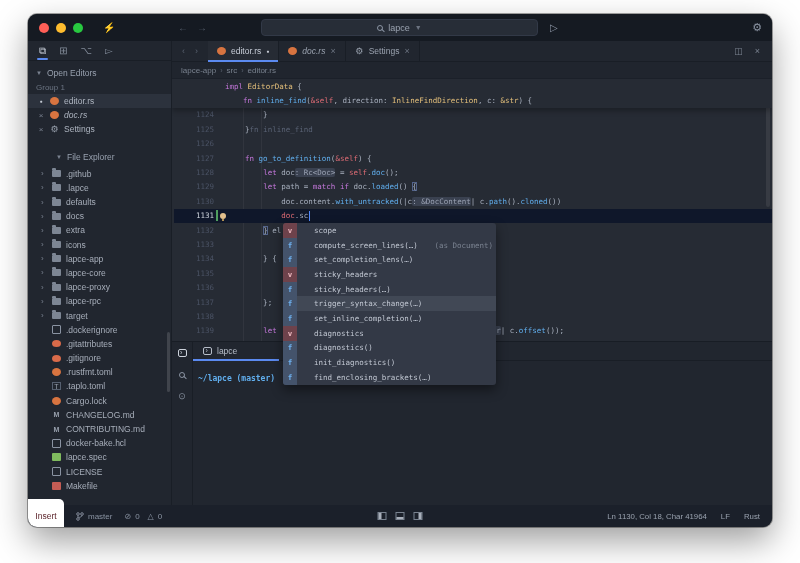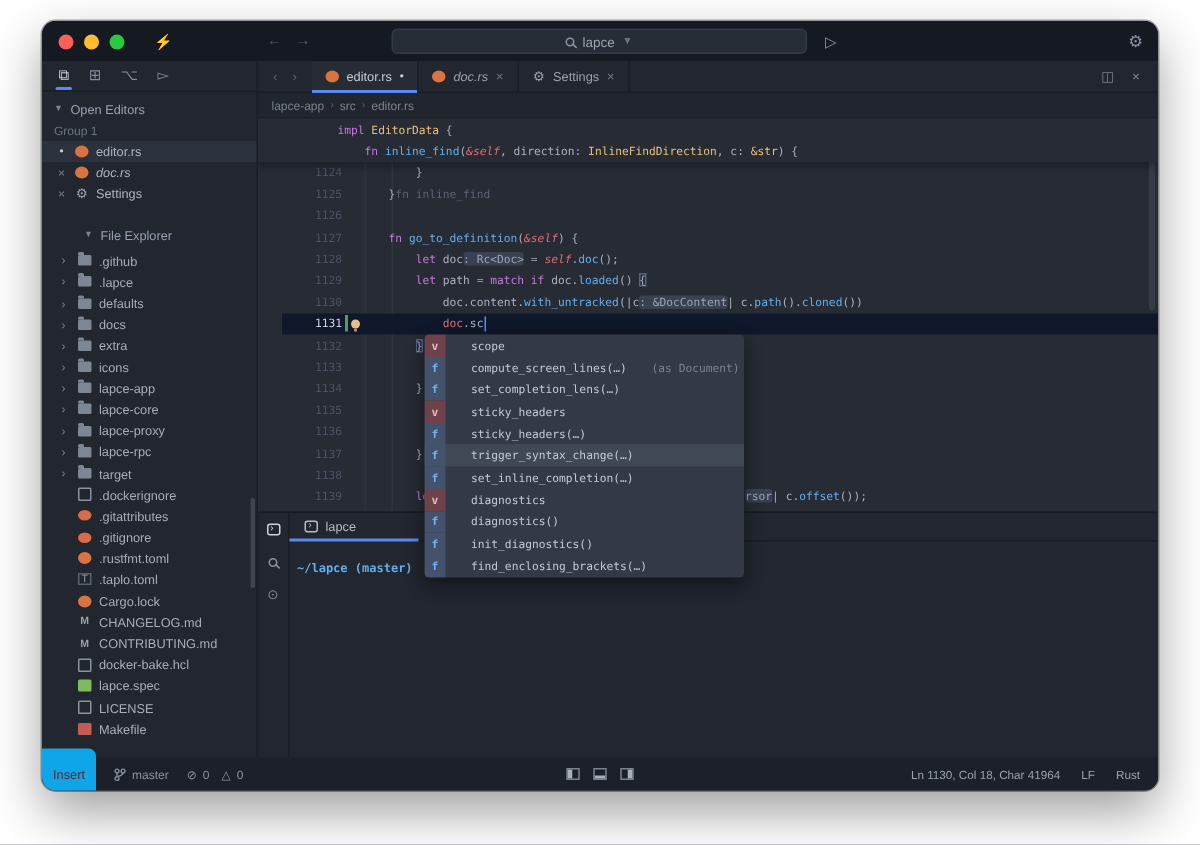--- a/index.html
+++ b/index.html
@@ -72,25 +72,25 @@
   .bc-sep{color:#5a6371;font-size:7px;}
   
   .codearea{position:absolute;left:0;top:38px;right:0;height:262px;overflow:hidden;background:#262b34;
     font-family:"DejaVu Sans Mono",monospace;font-size:7.5px;}
   .guide{position:absolute;top:29px;bottom:0;width:1px;background:rgba(255,255,255,.05);}
   .cl{display:flex;height:14.4px;align-items:center;position:relative;}
   .num{width:40px;text-align:right;color:#4a5264;flex:0 0 40px;font-size:7.5px;}
   .code{white-space:pre;color:#a9b1bf;padding-left:13px;}
   .sticky .code{padding-left:13px;}
   .sticky{position:absolute;left:0;top:0;right:0;background:#262b34;box-shadow:0 3px 5px rgba(0,0,0,.28);z-index:5;}
-  .lines{position:absolute;left:16px;top:28.8px;right:0;}
+  .lines{position:absolute;left:2px;top:28.8px;right:0;}
   .cur-line{background:#0f172a;}
   .cur-line .num{color:#ccd2db;}
   .tk-kw{color:#c678dd}.tk-fn{color:#61afef}.tk-ty{color:#e5c07b}
-  .tk-self{color:#e06c75;font-style:italic}.tk-red{color:#e06c75}.tk-dim{color:#5a6375}
+  .tk-self{color:#e06c75;}.tk-red{color:#e06c75}.tk-dim{color:#5a6375}
   .tk-chip{background:#3a4150;color:#9aa2b3;border-radius:2px;}
   .tk-box{box-shadow:inset 0 0 0 1px rgba(125,155,225,.5);}
   .caret{display:inline-block;width:1.5px;height:10px;background:#528bff;vertical-align:middle;margin-left:.5px;}
   .gutter-extra{position:absolute;left:42px;display:flex;align-items:center;gap:2px;height:14.4px;}
   .git-bar{width:2px;height:11px;background:#4f9e5f;}
   .bulb{width:6px;height:6px;border-radius:50%;background:#e2c08d;position:relative;}
   .bulb::after{content:"";position:absolute;left:2px;top:6px;width:2px;height:2px;background:#b09052;}
   .ed-scroll{position:absolute;right:2px;top:8px;width:4px;height:120px;background:rgba(255,255,255,.08);border-radius:2px;}
   
   .popup{position:absolute;left:255px;top:209px;width:213px;background:#333946;border-radius:3px;
@@ -111,21 +111,21 @@
   .rail-ico.active{color:#cdd3dc;}
   .term-box{display:inline-block;width:9px;height:8px;border:1px solid currentColor;border-radius:2px;position:relative;}
   .term-box::before{content:"›";position:absolute;left:1.5px;top:-1.5px;font-size:7px;}
   .panel-header{position:absolute;left:21px;right:0;top:0;height:19px;border-bottom:1px solid #191e26;display:flex;}
   .panel-tab{display:flex;align-items:center;gap:5px;padding:0 10px;width:86px;color:#b6bdc8;font-size:8.5px;position:relative;}
   .panel-tab::after{content:"";position:absolute;left:0;right:0;bottom:-1px;height:2px;background:#5b8af0;}
   .panel-body{position:absolute;left:21px;right:0;top:19px;bottom:0;font-family:"DejaVu Sans Mono",monospace;
     font-size:8px;color:#61afef;font-weight:bold;padding:13px 0 0 5px;}
   
   .statusbar{position:absolute;left:0;bottom:0;right:0;height:22px;background:#1b202a;display:flex;align-items:center;font-size:8px;color:#8a93a2;}
-  .mode-badge{height:34px;min-width:36px;background:#0ea5e9;color:#5c242b;display:flex;align-items:center;
+  .mode-badge{height:34px;min-width:36px;background:#ffffff;color:#5c242b;display:flex;align-items:center;
     justify-content:center;font-size:8.5px;border-radius:0 5px 5px 0;border-bottom-left-radius:9px;padding:0 7px;}
   .sb-item{display:flex;align-items:center;gap:4px;margin-left:12px;}
   .sb-right{margin-left:auto;display:flex;align-items:center;gap:14px;padding-right:12px;color:#9aa2af;font-size:7.8px;}
   .sb-center{position:absolute;left:50%;transform:translateX(-50%);display:flex;gap:9px;align-items:center;}
   .pi{width:9px;height:8px;border:1px solid #79828f;position:relative;}
   .pi-left::before{content:"";position:absolute;left:0;top:0;bottom:0;width:3px;background:#a9b0bb;}
   .pi-bottom::before{content:"";position:absolute;left:0;right:0;bottom:0;height:2px;background:#a9b0bb;}
   .pi-right::before{content:"";position:absolute;right:0;top:0;bottom:0;width:3px;background:#a9b0bb;}
   .branch-svg{display:block;}
 </style>

